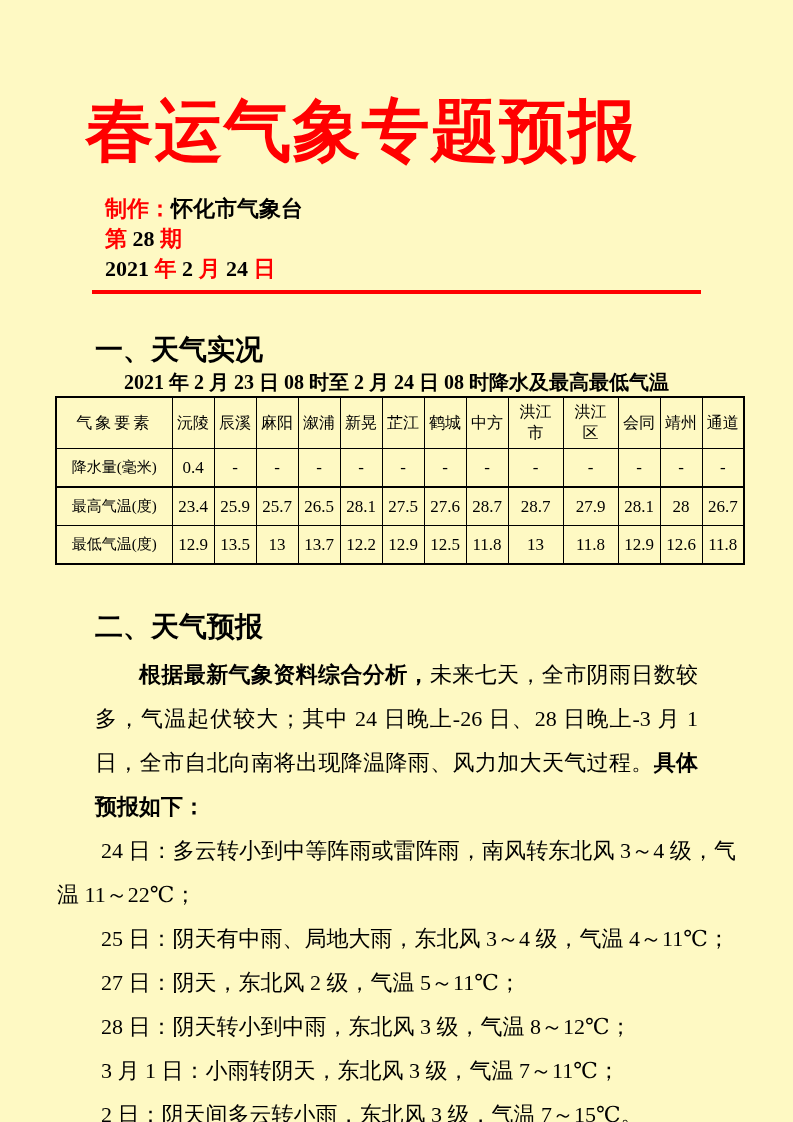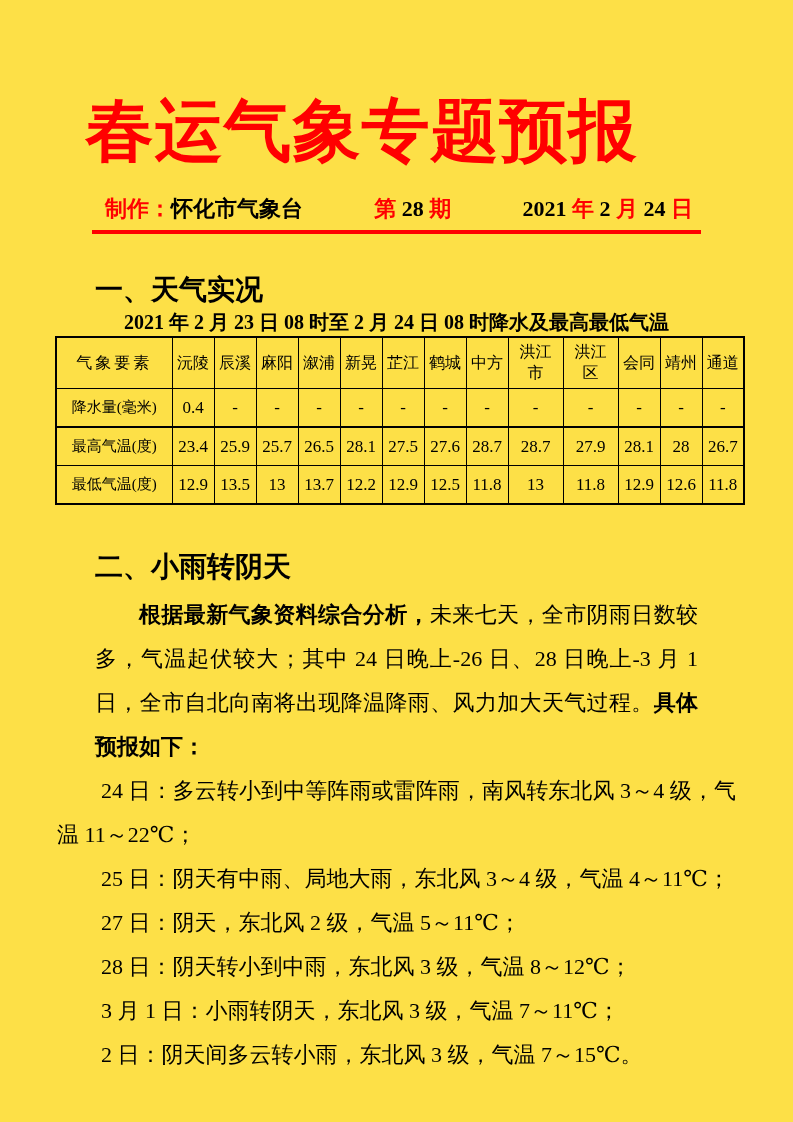--- a/index.html
+++ b/index.html
@@ -1,19 +1,19 @@
 <!DOCTYPE html>
 <html><head>
 <meta charset="utf-8">
 <style>
   html,body { margin:0; padding:0; background:#ffffff; }
   .page {
     position:relative;
     width:793px; height:1122px;
-    background:#fde047;
+    background:#fef9c3;
     color:#000;
     font-family:"Liberation Serif","DejaVu Serif",serif;
     overflow:hidden;
     margin:0 auto;
   }
   .red { color:#ff0000; }
   .doc-title {
     margin:0;
     padding:95px 70px 0 0;
     text-align:center;
@@ -25,20 +25,21 @@
     transform-origin:top center;
   }
   .meta {
     display:flex;
     justify-content:space-between;
     align-items:baseline;
     margin:26px 100px 0 105px;
     font-size:22px;
     font-weight:700;
     white-space:pre;
+    flex-direction:column;
   }
   .red-rule {
     height:4px;
     background:#ff0000;
     margin:6px 92px 0 92px;
   }
   .sec-h {
     margin:40px 95px 0 95px;
     font-size:28px;
     font-weight:700;
@@ -190,21 +191,21 @@
           <td>11.8</td>
           <td>13</td>
           <td>11.8</td>
           <td>12.9</td>
           <td>12.6</td>
           <td>11.8</td>
         </tr>
       </tbody>
   </table>
 
-  <h2 class="sec-h sec-h-2">二、小雨转阴天</h2>
+  <h2 class="sec-h sec-h-2">二、天气预报</h2>
 
   <p class="body-par"><b>根据最新气象资料综合分析，</b><span>未来七天，全市阴雨日数较多，气温起伏较大；其中 24 日晚上-26 日、28 日晚上-3 月 1 日，全市自北向南将出现降温降雨、风力加大天气过程。</span><b>具体预报如下：</b></p>
 
   <div class="forecast-list">
       <p>24 日：多云转小到中等阵雨或雷阵雨，南风转东北风 3～4 级，气温 11～22℃；</p>
       <p>25 日：阴天有中雨、局地大雨，东北风 3～4 级，气温 4～11℃；</p>
       <p>27 日：阴天，东北风 2 级，气温 5～11℃；</p>
       <p>28 日：阴天转小到中雨，东北风 3 级，气温 8～12℃；</p>
       <p>3 月 1 日：小雨转阴天，东北风 3 级，气温 7～11℃；</p>
       <p>2 日：阴天间多云转小雨，东北风 3 级，气温 7～15℃。</p>

